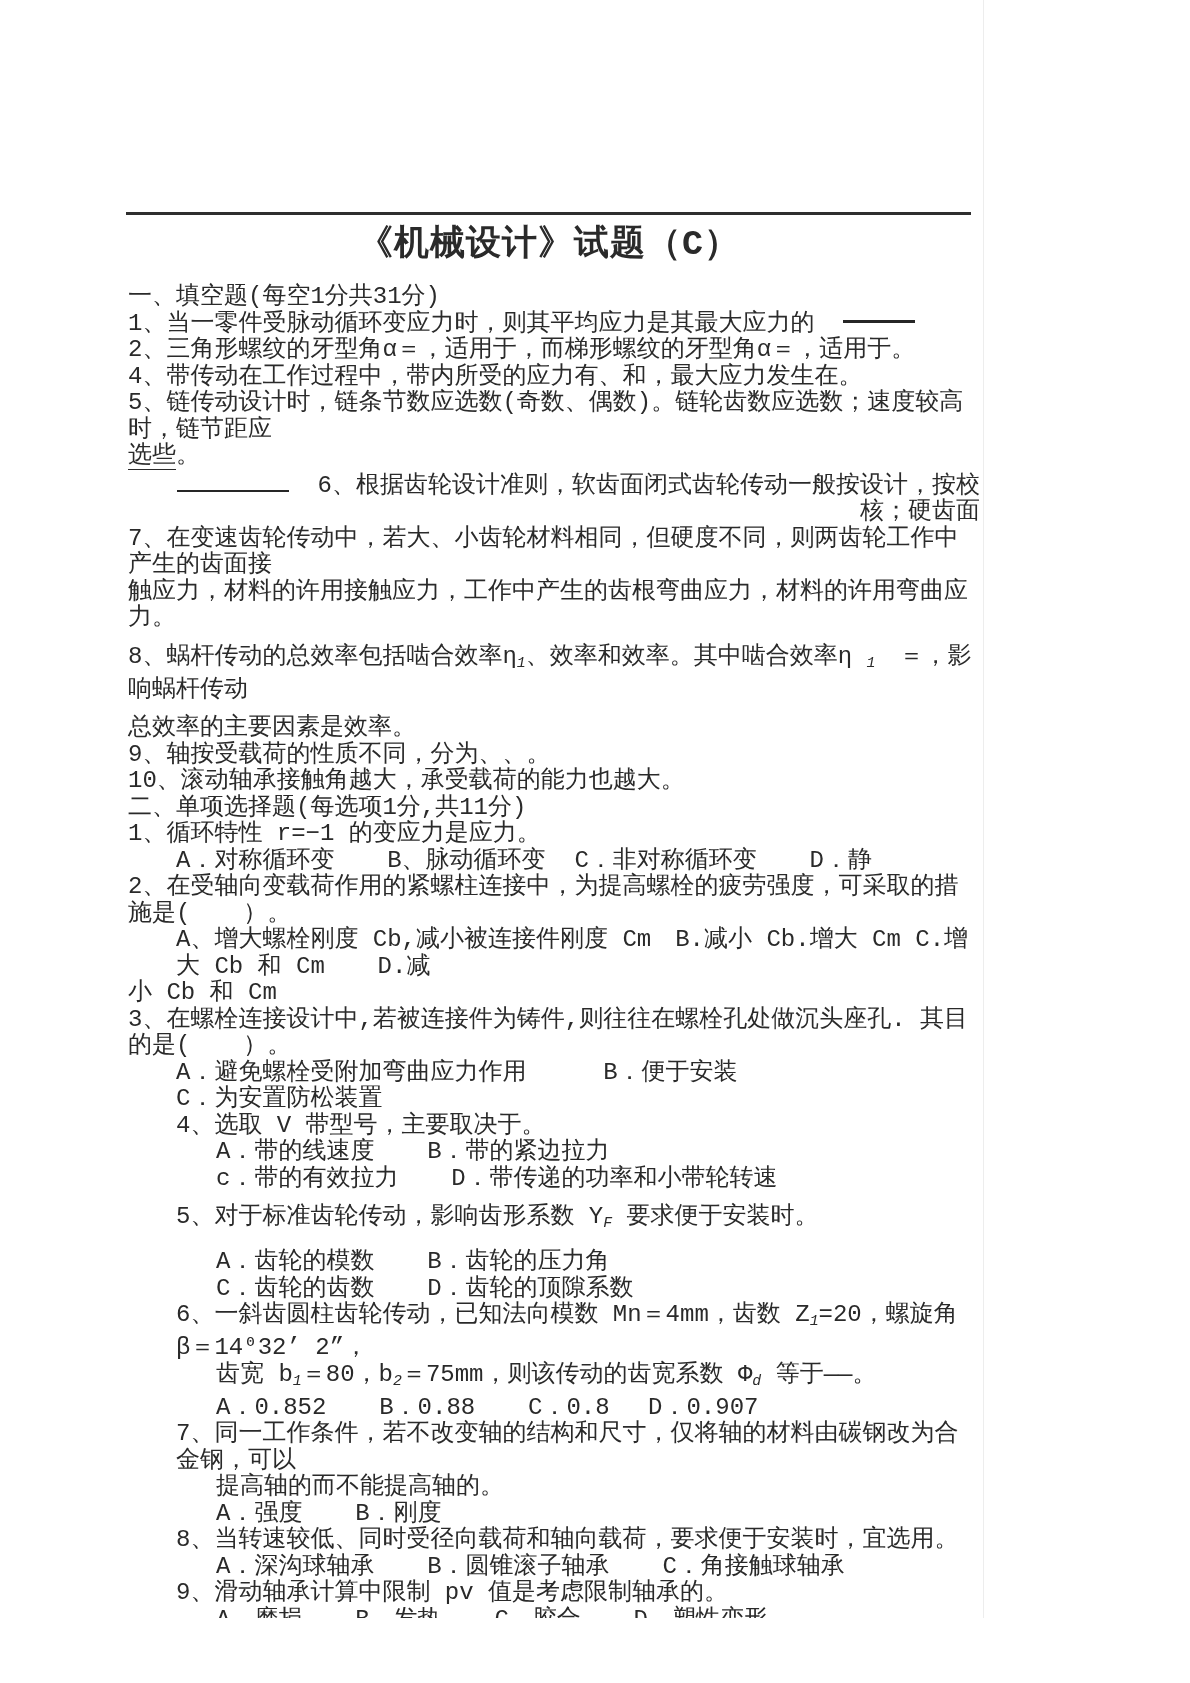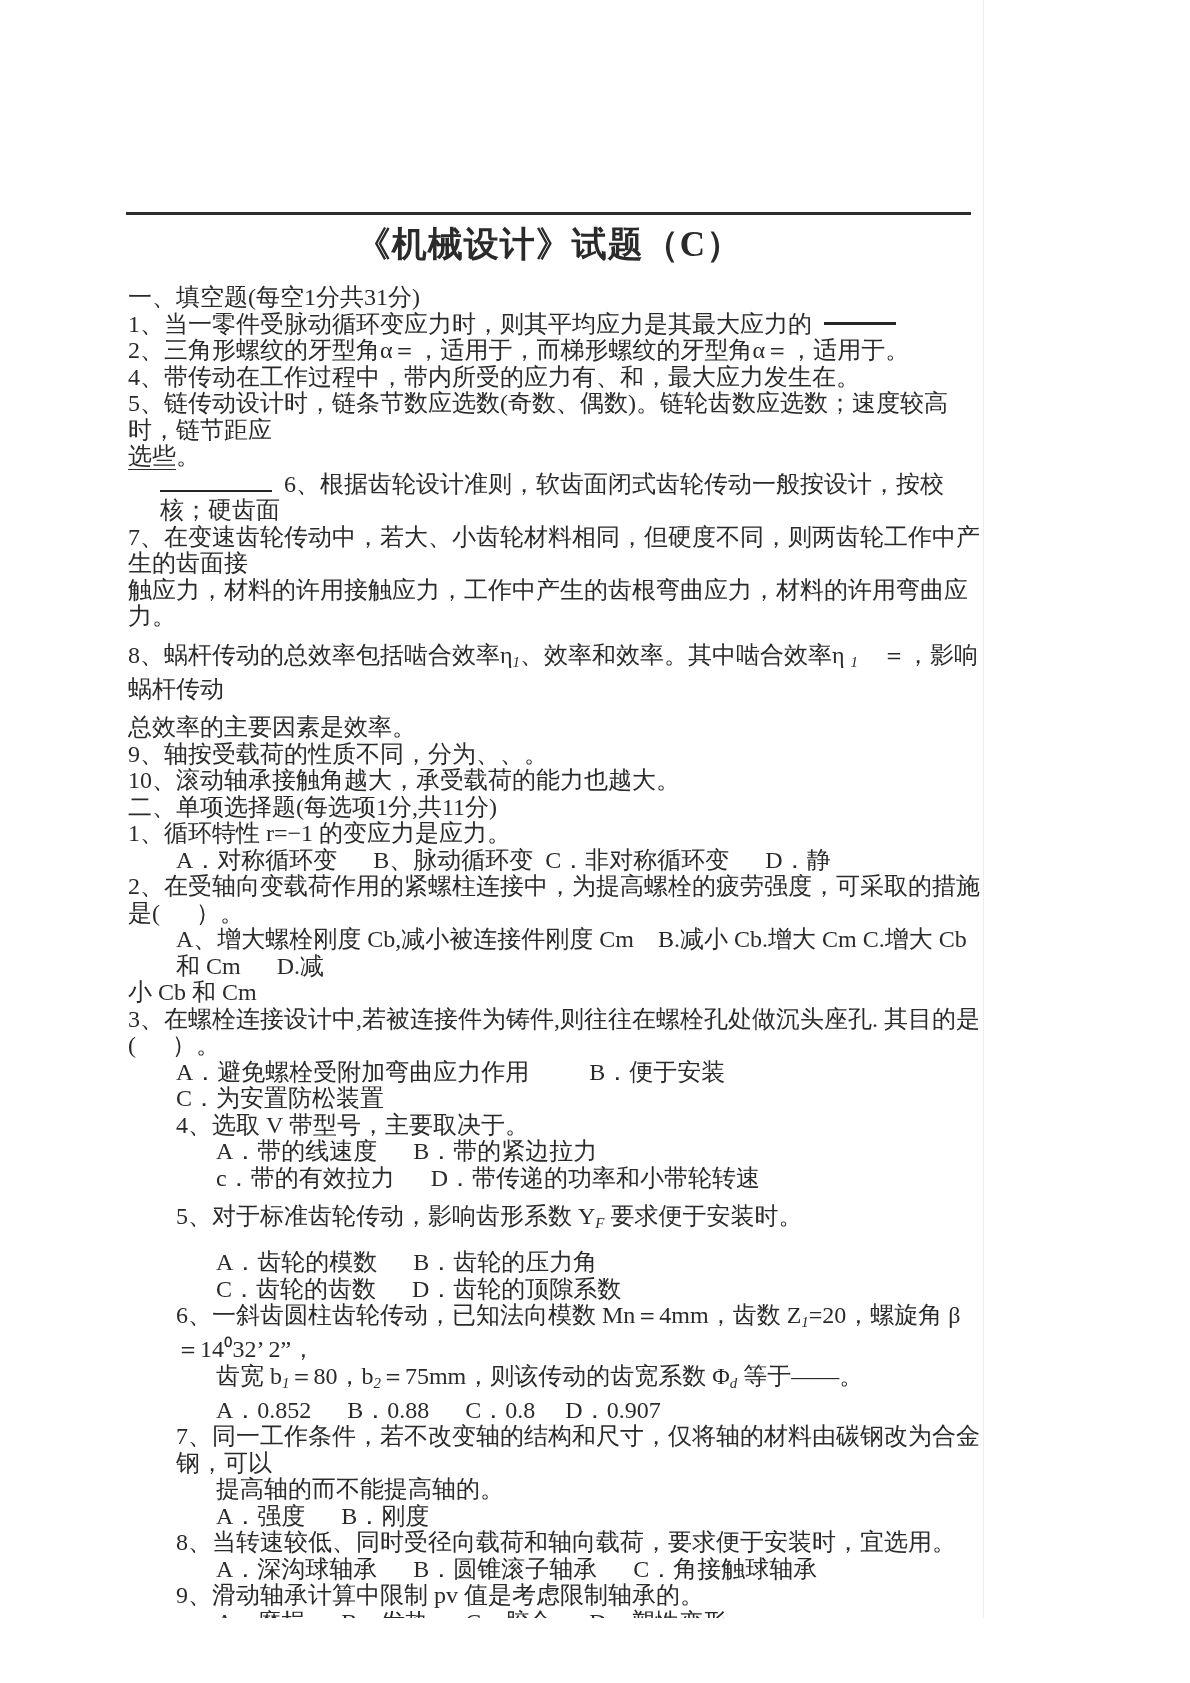--- a/index.html
+++ b/index.html
@@ -6,21 +6,21 @@
     margin: 0;
     padding: 0;
     background: #ffffff;
   }
   .page {
     position: relative;
     width: 1190px;
     height: 1618px;
     background: #ffffff;
     overflow: hidden;
-    font-family: Liberation Serif, serif;
+    font-family: Liberation Mono, monospace;
     color: #2a2a2a;
   }
   .page-edge {
     position: absolute;
     left: 983px;
     top: 0;
     width: 1px;
     height: 100%;
     background: #ededed;
   }
@@ -50,21 +50,21 @@
     font-size: 24px;
     margin-left: 10px;
   }
   .line {
     line-height: 26.5px;
     min-height: 26.5px;
     white-space: pre-wrap;
   }
   .ind1 { padding-left: 48px; }
   .ind2 { padding-left: 88px; }
-  .ind3 { padding-left: 32px; }
+  .ind3 { padding-left: 32px; text-align: right; }
   .gap  { margin-top: 12px; }
   .seg-u {
     border-bottom: 1.5px solid #2a2a2a;
   }
   .seg-sub {
     font-size: 0.62em;
     vertical-align: -0.3em;
     font-style: italic;
   }
   .blank {

